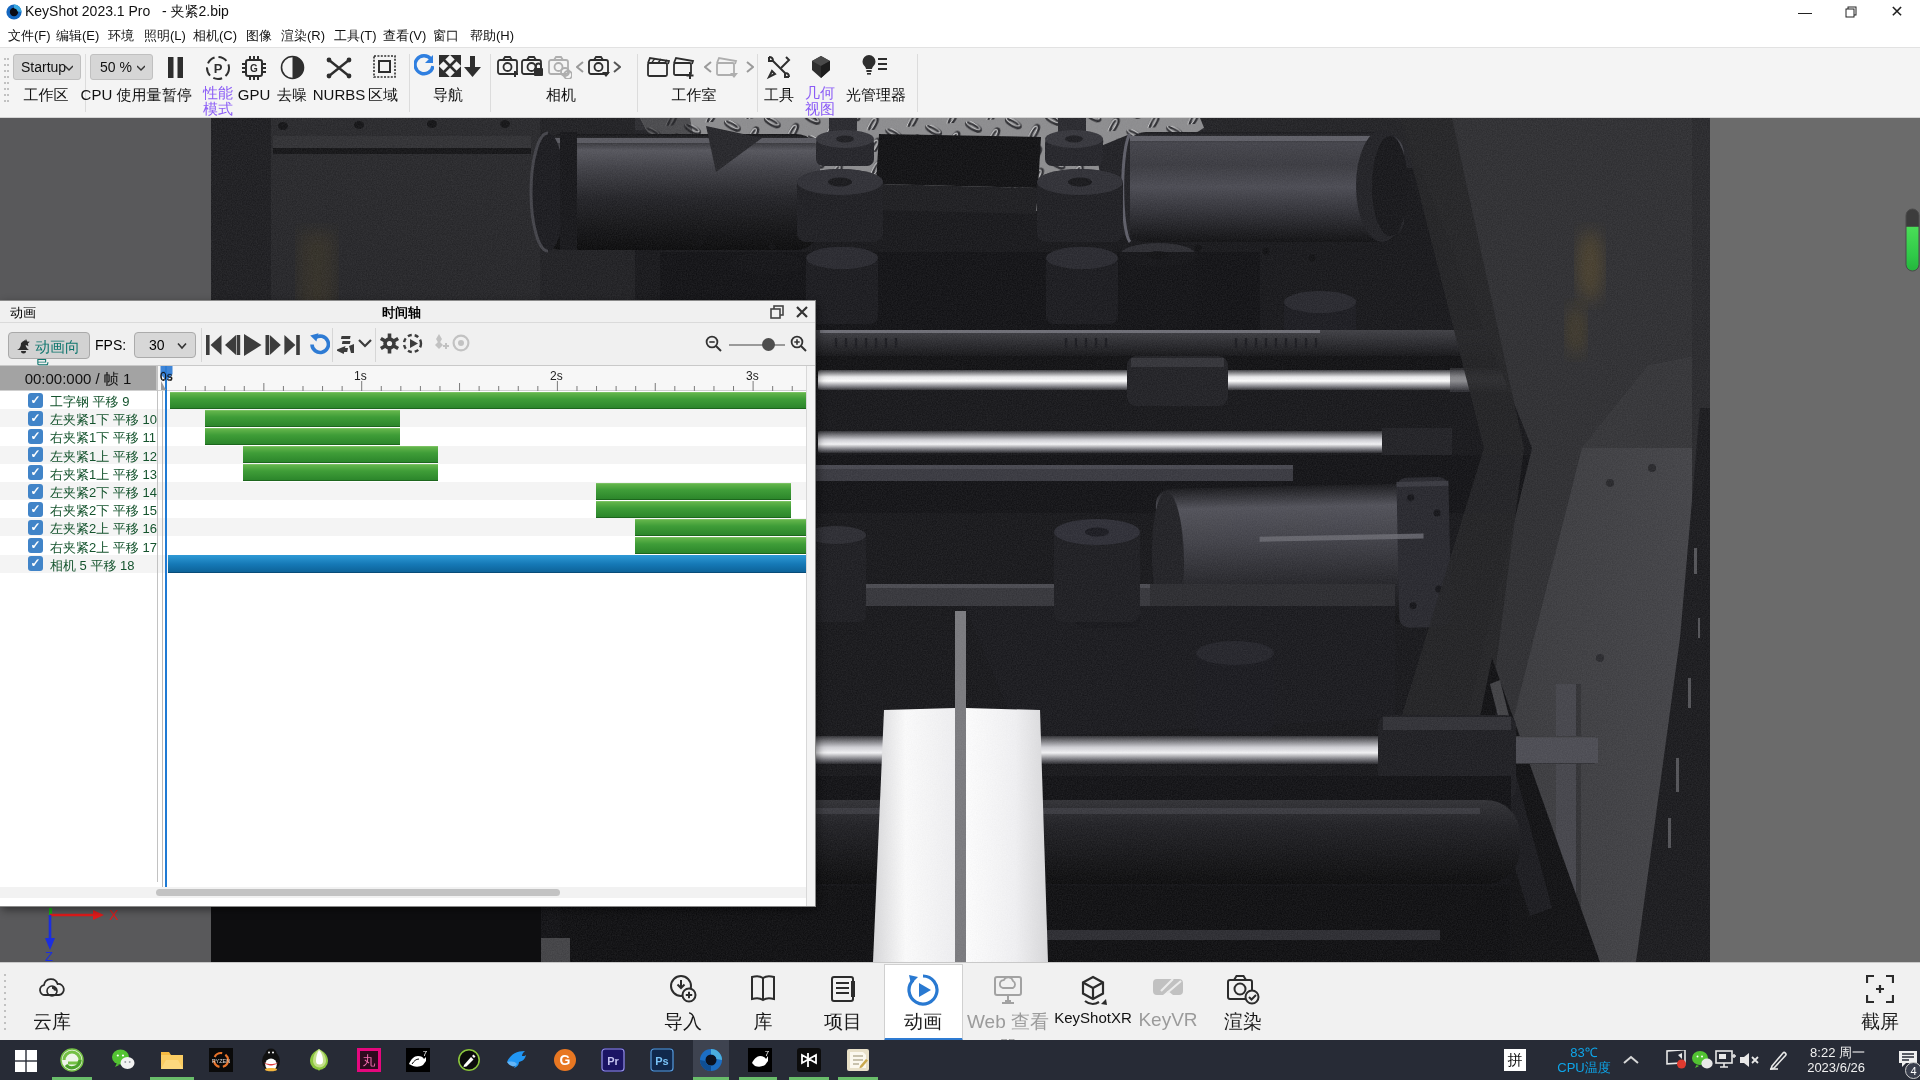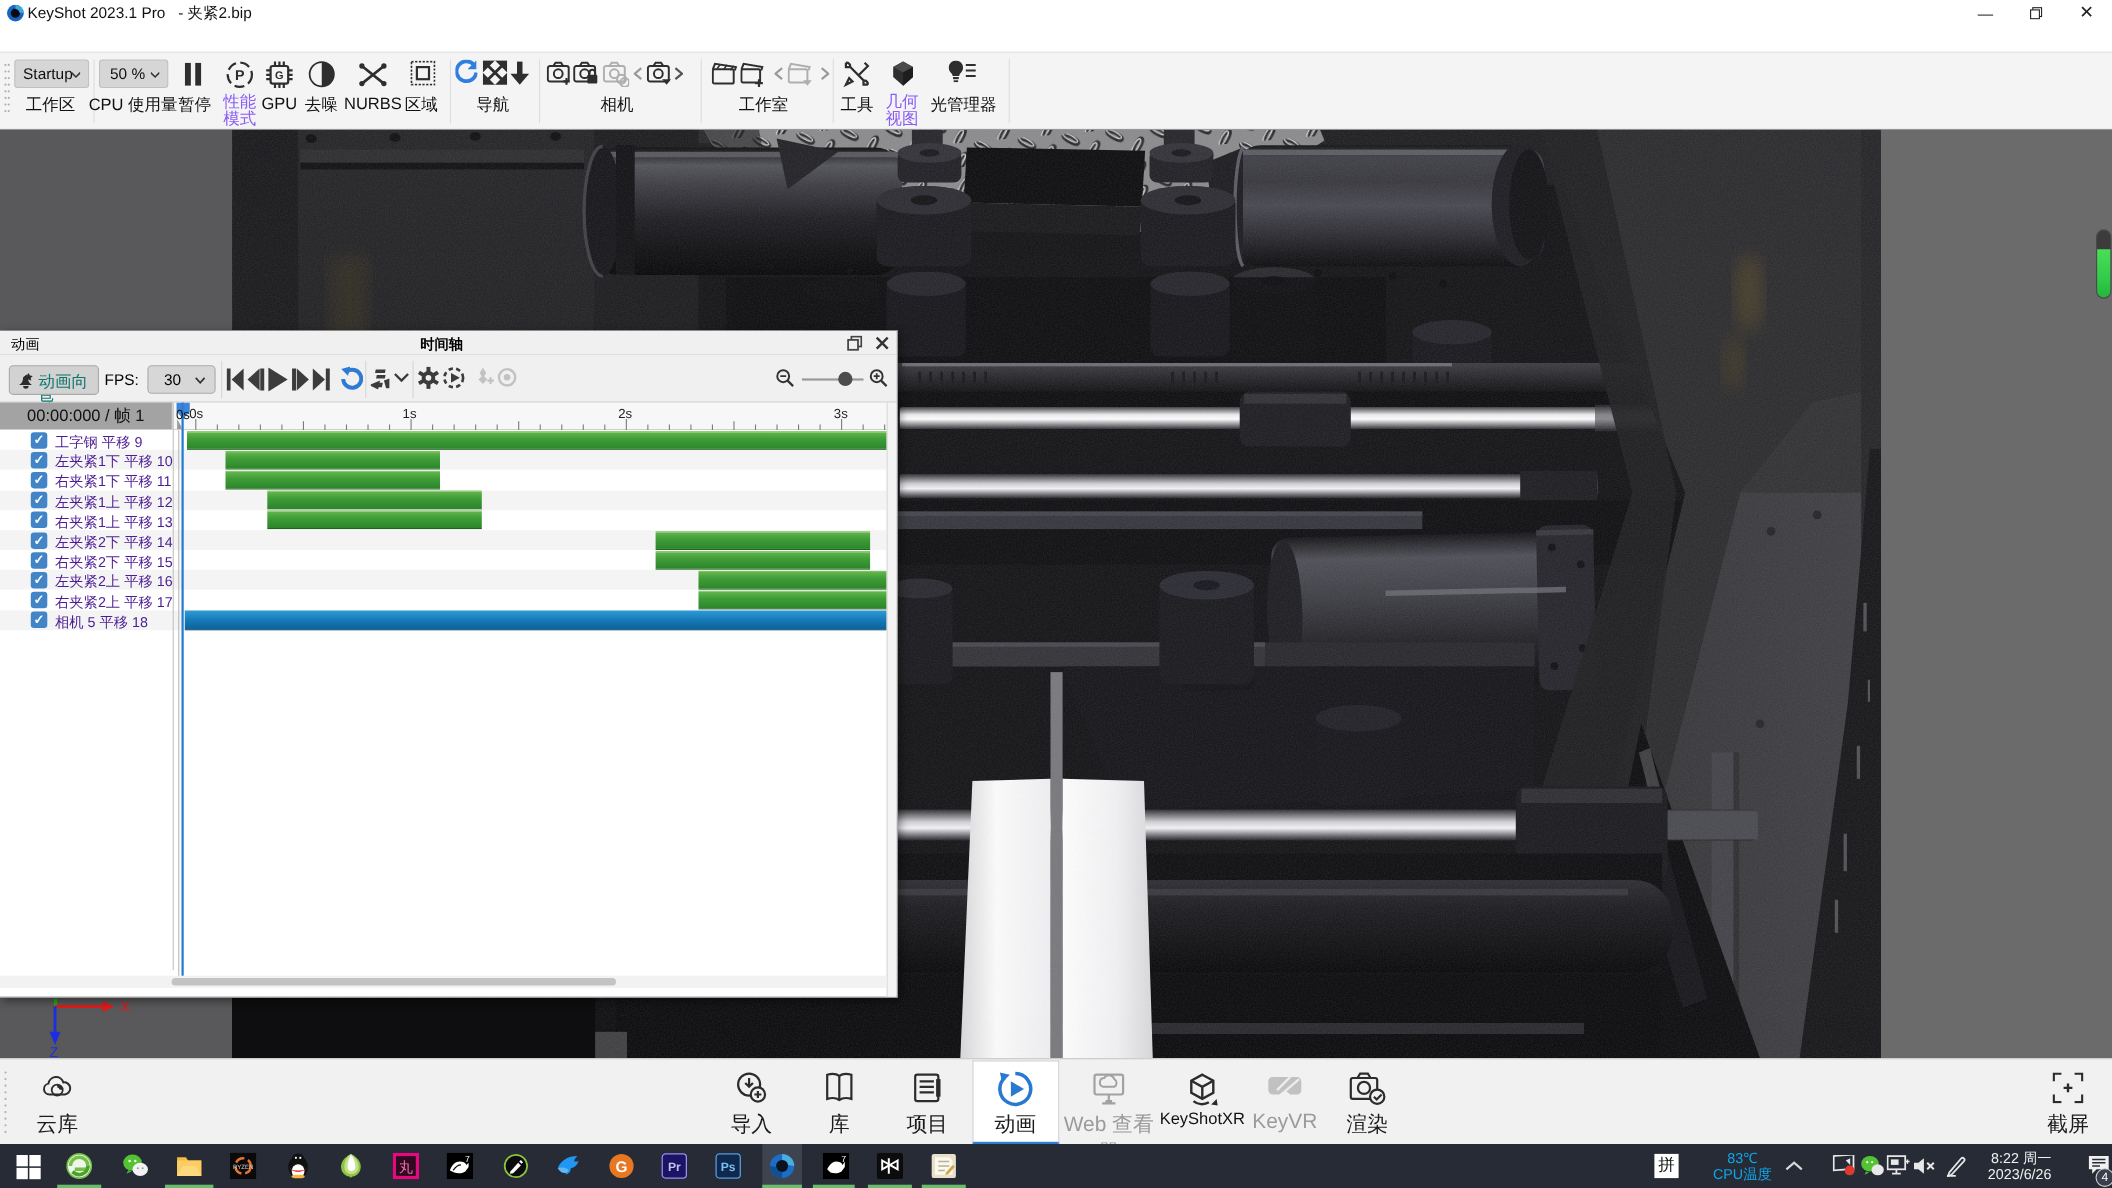--- a/index.html
+++ b/index.html
@@ -21,24 +21,24 @@
   .tsep { position:absolute; top:6px; height:58px; width:1px; background:#dcdcdc; }
   .drop { position:absolute; top:6px; height:26px; background:#d6d6d6; border:1px solid #c0c0c0; border-radius:3px; font-size:15px; color:#111; padding-left:9px; line-height:24px; }
   .drop .chev { position:absolute; right:7px; top:9px; width:8px; height:8px; }
   .tlabel { position:absolute; top:38px; font-size:15px; color:#111; text-align:center; }
   .tlabel2 { position:absolute; top:37px; font-size:15px; color:#8b5cf6; text-align:center; line-height:16px; }
 
   
   #panel { position:absolute; left:0; top:300px; width:816px; height:607px; background:#fff; border:1px solid #8a8a8a; border-left:none; box-shadow:2px 3px 8px rgba(0,0,0,.45); }
   #phead { position:absolute; left:0; top:0; width:100%; height:22px; background:#f0f0f0; border-bottom:1px solid #dadada; }
   #ptool { position:absolute; left:0; top:22px; width:100%; height:43px; background:#f0f0f0; border-bottom:1px solid #c9c9c9; }
-  #pruler { position:absolute; left:157px; top:65px; width:649px; height:25px; background:#f7f7f7; border-bottom:1px solid #cfcfcf;padding-left:12px; }
+  #pruler { position:absolute; left:157px; top:65px; width:649px; height:25px; background:#f7f7f7; border-bottom:1px solid #cfcfcf; }
   #ptime { position:absolute; left:0; top:65px; width:157px; height:25px; background:#a3a3a3; border-bottom:1px solid #cfcfcf; border-right:1px solid #c4c4c4; font-size:15px; color:#111; text-align:center; line-height:25px; }
   .prow { position:absolute; left:0; width:806px; height:18px; }
-  .prow .lbl { position:absolute; left:50px; top:2px; font-size:13px; color:#4c1d95; white-space:nowrap; }
+  .prow .lbl { position:absolute; left:50px; top:2px; font-size:13px; color:#14532d; white-space:nowrap; }
   .cbx { position:absolute; left:28px; top:1.5px; width:15px; height:15px; background:#4184c8; border-radius:3px; color:#fff; font-size:12px; line-height:15px; text-align:center; font-weight:bold; }
   .bar { position:absolute; height:17px; background:linear-gradient(180deg,#63b54b 0%,#3f9d38 40%,#2c862b 100%); border-top:1px solid #79c162; border-bottom:1px solid #1d661d; }
   .barblue { position:absolute; height:18px; background:linear-gradient(180deg,#2e9ad6 0%,#1578b5 55%,#0d6399 100%); border-bottom:1px solid #084c78; }
 
   
   #ribbon { position:absolute; left:0; top:962px; width:1920px; height:78px; background:#f1f1f1; border-top:1px solid #c9c9c9; }
   .ritem { position:absolute; top:0; width:80px; height:78px; text-align:center; }
   .ritem .cap { position:absolute; top:46px; width:100%; font-size:19px; color:#1a1a1a; }
   .ritem.gray .cap { color:#9b9b9b; }
 
@@ -61,20 +61,33 @@
     <div class="winbtn" style="right:92px">—</div>
     <div class="winbtn" style="right:46px">
       <svg width="12" height="12" viewBox="0 0 12 12" style="margin-top:6px">
           <rect x="3" y="1" width="8" height="8" fill="none" stroke="#222"></rect>
           <rect x="1" y="3" width="8" height="8" fill="#fff" stroke="#222"></rect>
         </svg>
     </div>
     <div class="winbtn" style="right:0px;font-size:16px">✕</div>
   </div>
 
+  <div id="menubar">
+    <span style="left:8px">文件(F)</span>
+    <span style="left:56px">编辑(E)</span>
+    <span style="left:108px">环境</span>
+    <span style="left:144px">照明(L)</span>
+    <span style="left:193px">相机(C)</span>
+    <span style="left:246px">图像</span>
+    <span style="left:281px">渲染(R)</span>
+    <span style="left:334px">工具(T)</span>
+    <span style="left:383px">查看(V)</span>
+    <span style="left:433px">窗口</span>
+    <span style="left:470px">帮助(H)</span>
+  </div>
 
   <div id="toolbar">
     <svg class="abs" style="left:3px;top:8px" width="6" height="56">
         <g fill="#b0b0b0">
           <circle cx="2" cy="3" r="1"></circle>
           <circle cx="2" cy="9" r="1"></circle>
           <circle cx="2" cy="15" r="1"></circle>
           <circle cx="2" cy="21" r="1"></circle>
           <circle cx="2" cy="27" r="1"></circle>
           <circle cx="2" cy="33" r="1"></circle>

